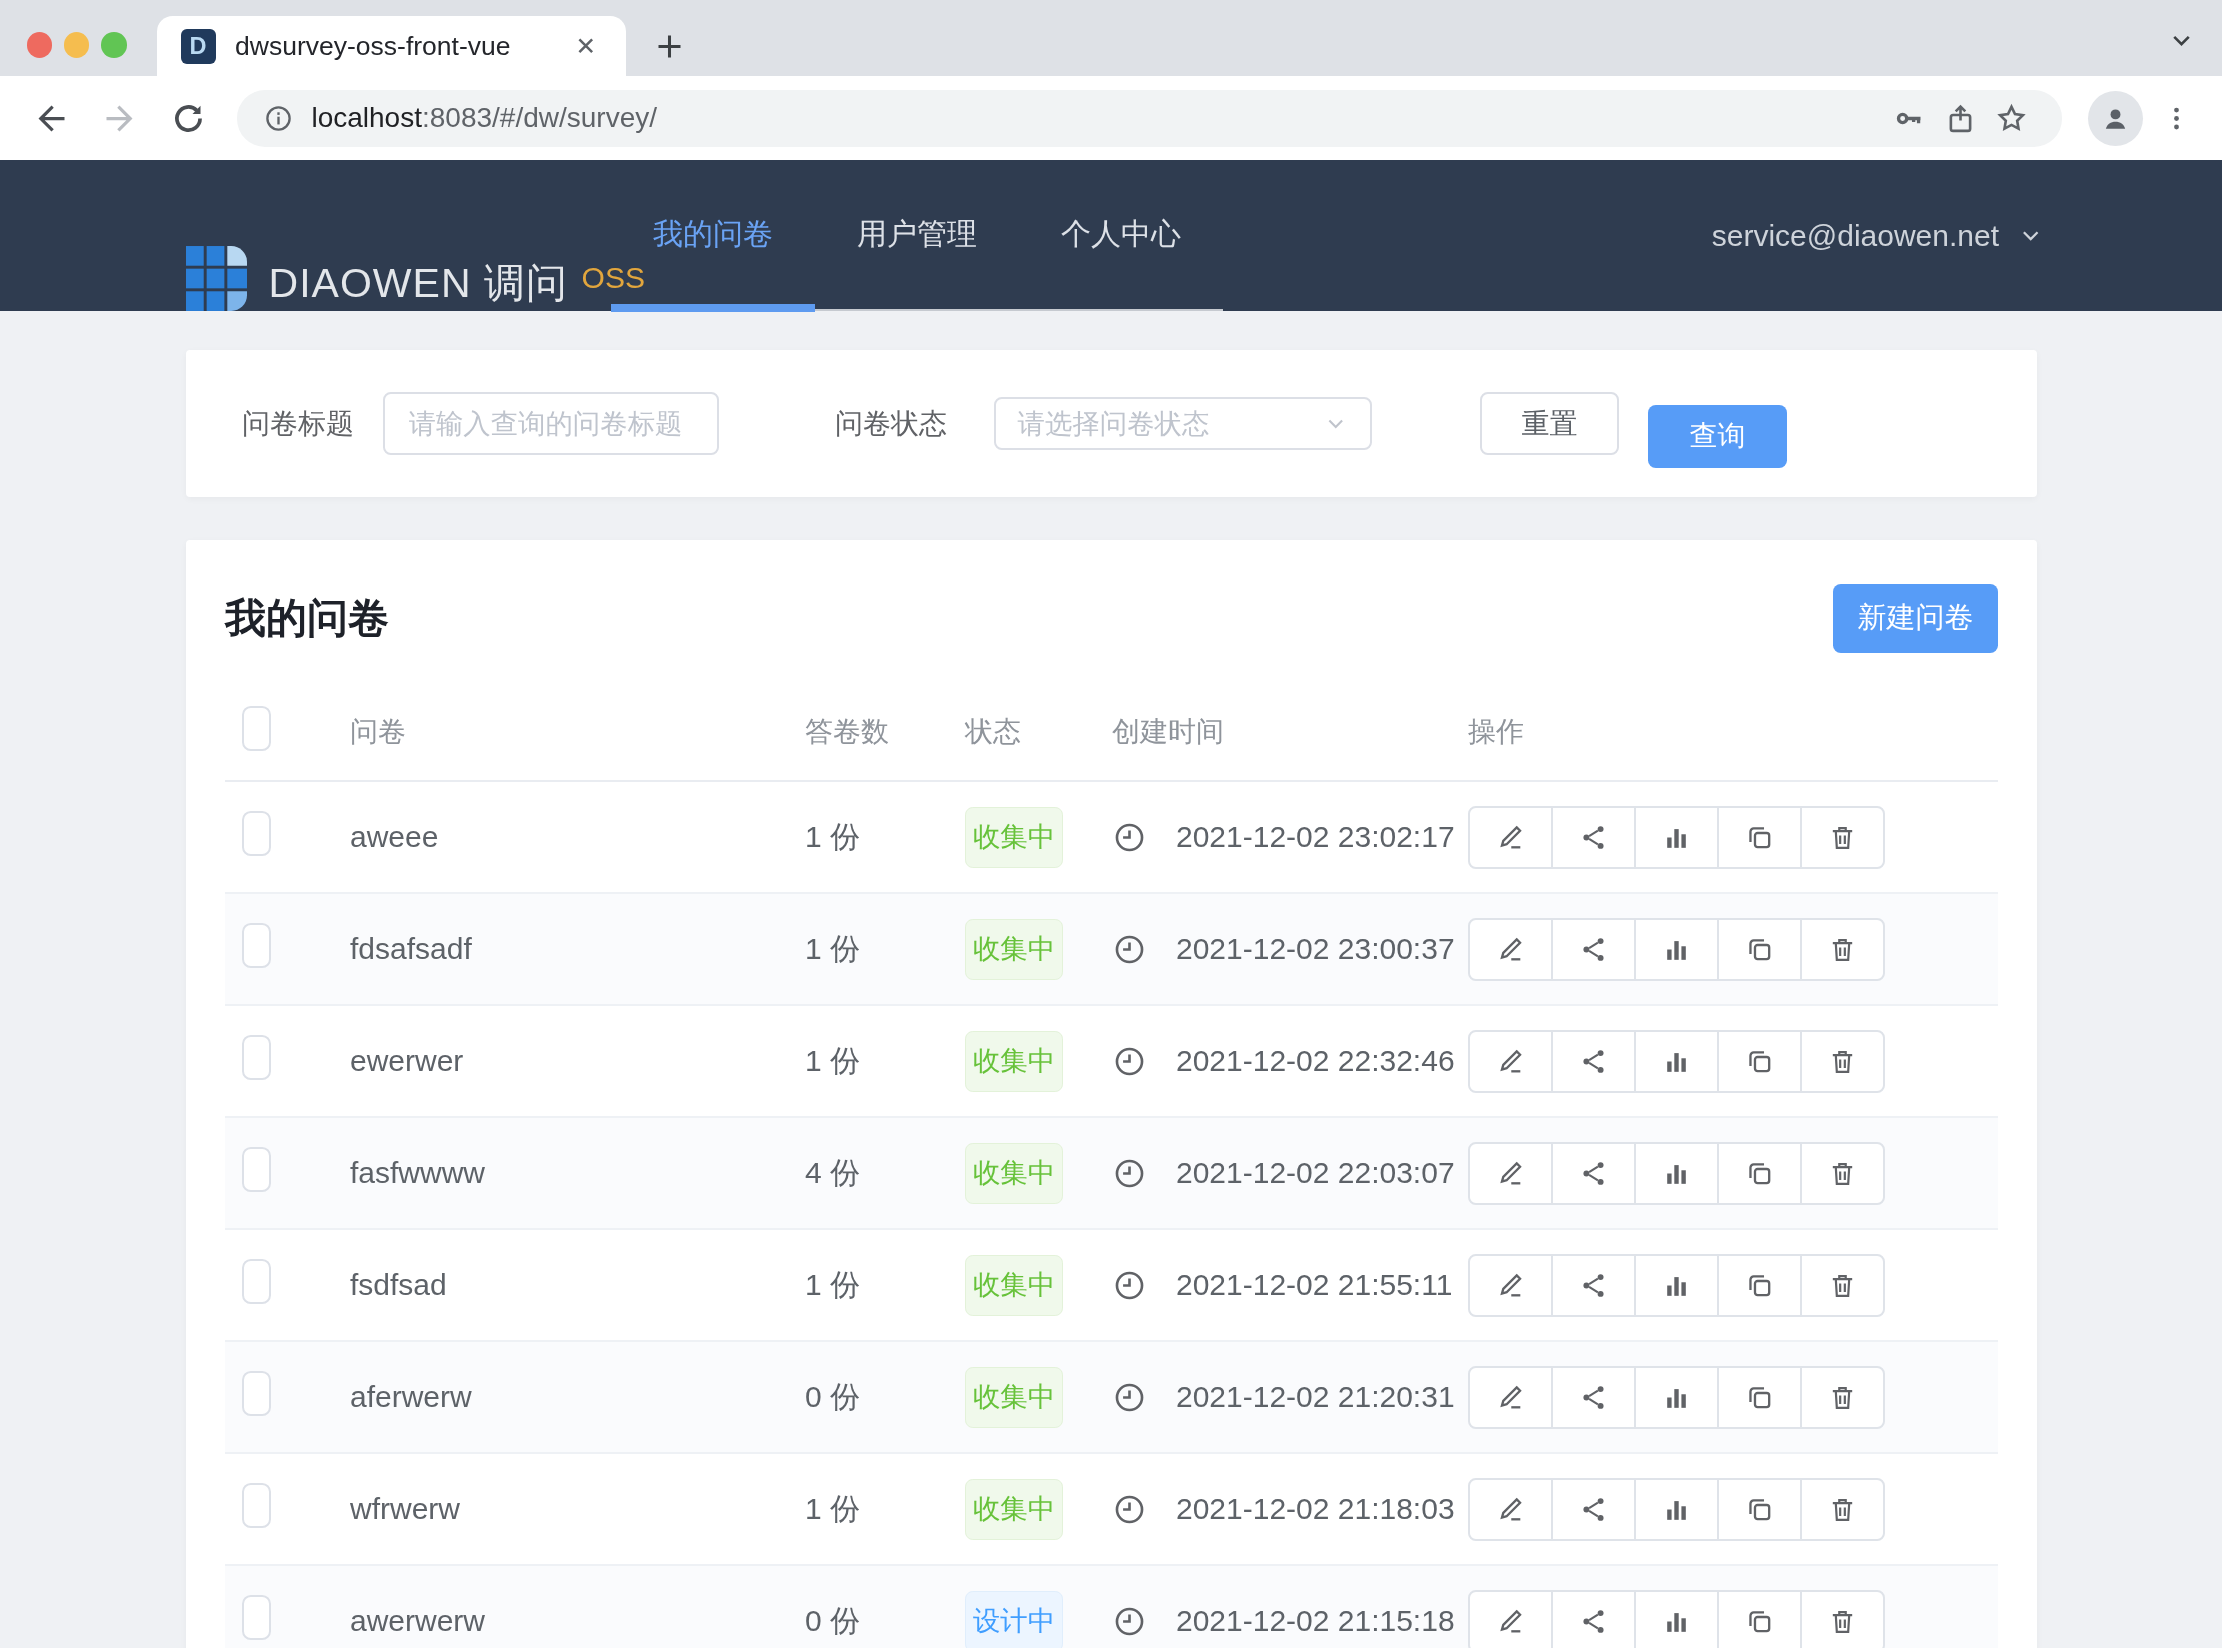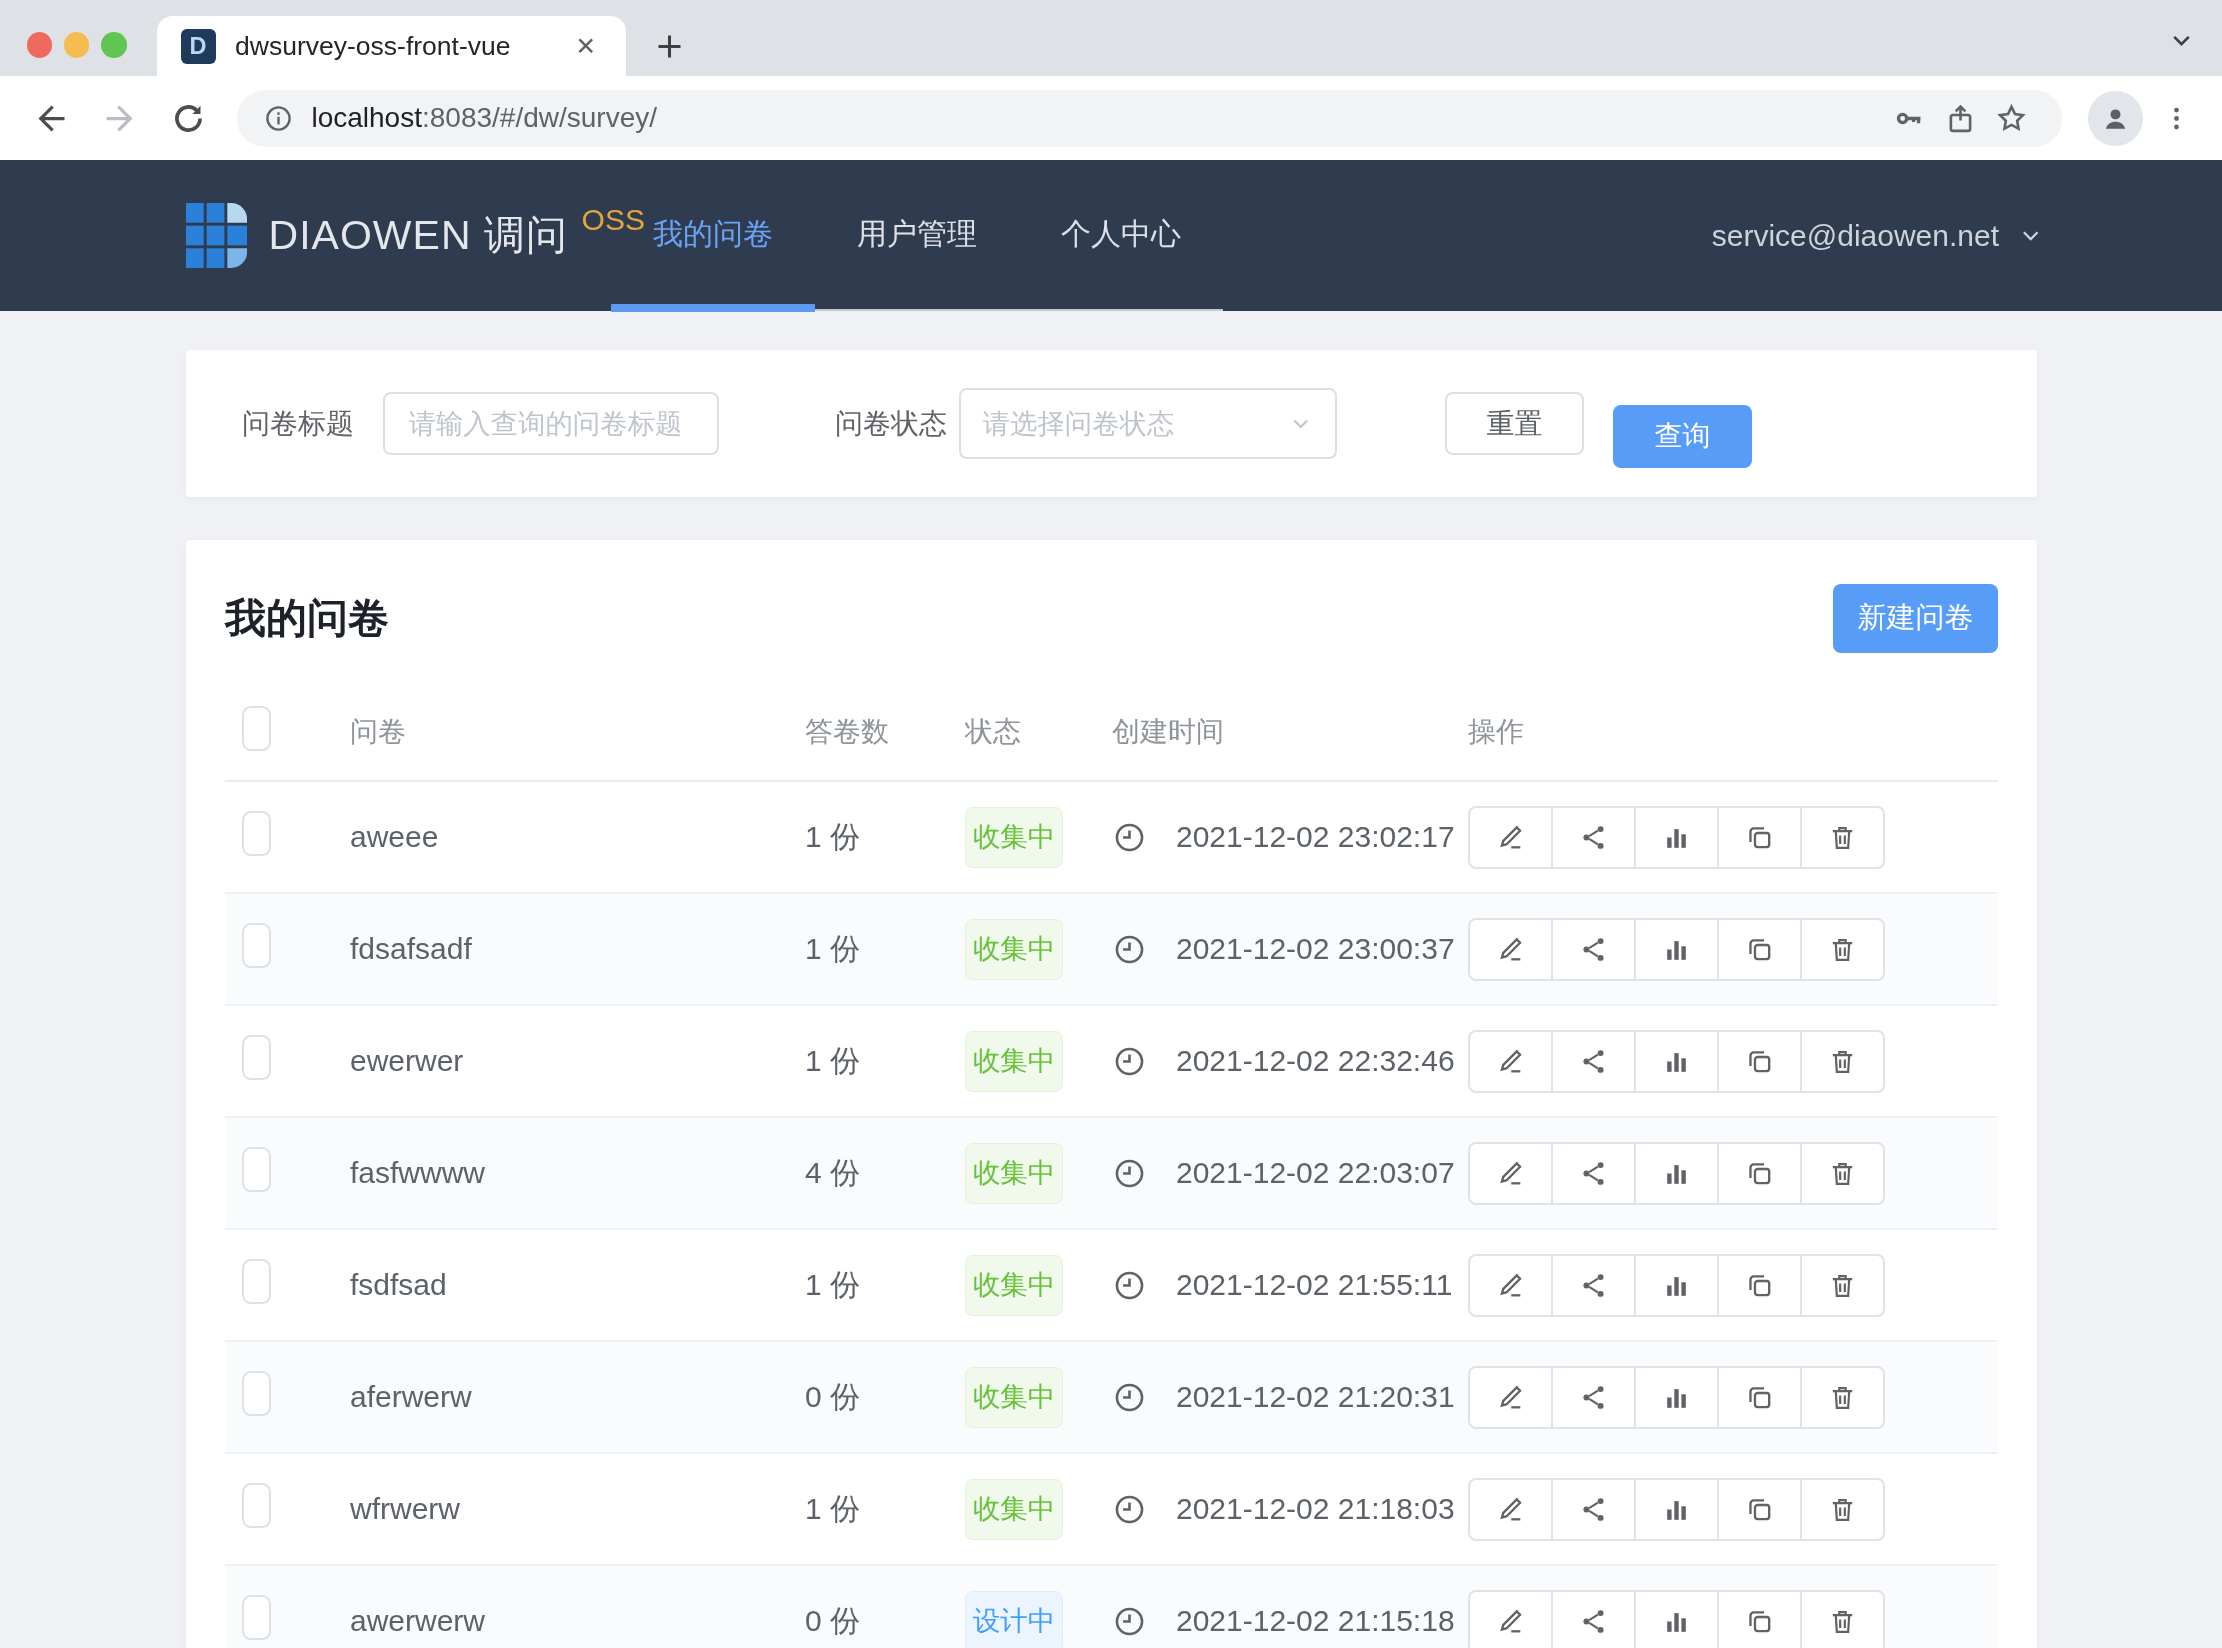--- a/index.html
+++ b/index.html
@@ -31,41 +31,41 @@
   .omnibox{flex:1;height:57px;background:#f1f3f4;border-radius:28px;display:flex;align-items:center;
            padding:0 25.5px;margin:0 15.7px 0 7.8px;}
   .omni-url{font-size:28px;margin-left:17.6px;flex:1;white-space:nowrap;}
   .url-host{color:#202124;} .url-rest{color:#5f6368;}
   .omni-ic{width:51px;height:51px;display:flex;align-items:center;justify-content:center;border-radius:50%;}
   .avatar{width:55px;height:55px;border-radius:50%;background:#e2e5e9;display:flex;align-items:center;justify-content:center;margin:0 9.8px;}
   .menu-dots{width:47px;height:47px;display:flex;align-items:center;justify-content:center;}
 
   
   .navbar{height:151px;background:var(--navbar);position:relative;}
-  .brand{position:absolute;left:186px;top:0;height:100%;display:flex;align-items:center;}
+  .brand{position:absolute;left:186px;top:0;height:100%;display:flex;align-items:flex-end;}
   .brand-text{font-size:41px;color:#e3e6ea;letter-spacing:1px;margin-left:21.6px;white-space:nowrap;}
   .brand-oss{font-size:30px;color:#e2a63d;margin-left:13.7px;position:relative;top:-15.7px;}
   .nav-menu{position:absolute;left:611px;top:0;height:100%;display:flex;border-bottom:2.9px solid #c6cad0;}
   .nav-item{width:204px;height:100%;display:flex;align-items:center;justify-content:center;
             font-size:30px;color:#dde1e7;position:relative;cursor:pointer;}
   .nav-item.active{color:#6aa3f5;}
   .nav-item.active::after{content:"";position:absolute;left:0;right:0;bottom:-2.9px;height:7.8px;background:#5e9bf0;}
   .user-area{position:absolute;right:179px;top:0;height:100%;display:flex;align-items:center;}
   .user-email{font-size:30px;color:#ced3da;}
   .user-chevron{margin-left:17.6px;}
 
   
   .page{padding:39px 186px 0 186px;}
   .card{background:#fff;border-radius:3.9px;box-shadow:0 2px 7.8px rgba(0,0,0,0.04);}
   .filter-card{height:147px;display:flex;align-items:center;padding-left:56px;}
   .f-label{font-size:28px;color:#606266;white-space:nowrap;}
   .f-input{width:336px;height:63px;border:2px solid #dcdfe6;border-radius:7.8px;margin-left:29px;
            font-size:27.4px;color:#303133;padding:0 23.5px;outline:none;font-family:inherit;}
   .f-input::placeholder{color:#bfc4cd;}
-  .f-select{width:378px;height:71px;border:2px solid #dcdfe6;border-radius:7.8px;margin-left:12px;
+  .f-select{width:378px;height:53px;border:2px solid #dcdfe6;border-radius:7.8px;margin-left:47px;
             display:flex;align-items:center;justify-content:space-between;padding:0 21.6px;cursor:pointer;}
   .f-select-text{font-size:27.4px;color:#bfc4cd;}
   .lbl-status{margin-left:116px;}
   .btn{height:63px;border-radius:7.8px;font-size:28px;display:flex;align-items:center;justify-content:center;cursor:pointer;}
   .btn-plain{width:139px;background:#fff;border:2px solid #dcdfe6;color:#5b6066;margin-left:108px;}
   .btn-primary{width:139px;background:var(--primary);color:#fff;margin-left:29px;margin-top:25px;}
 
   .main-card{margin-top:43px;min-height:1176px;padding:39px;}
   .main-head{display:flex;align-items:center;justify-content:space-between;height:78px;}
   .main-title{font-size:41px;font-weight:bold;color:#1d2129;}

